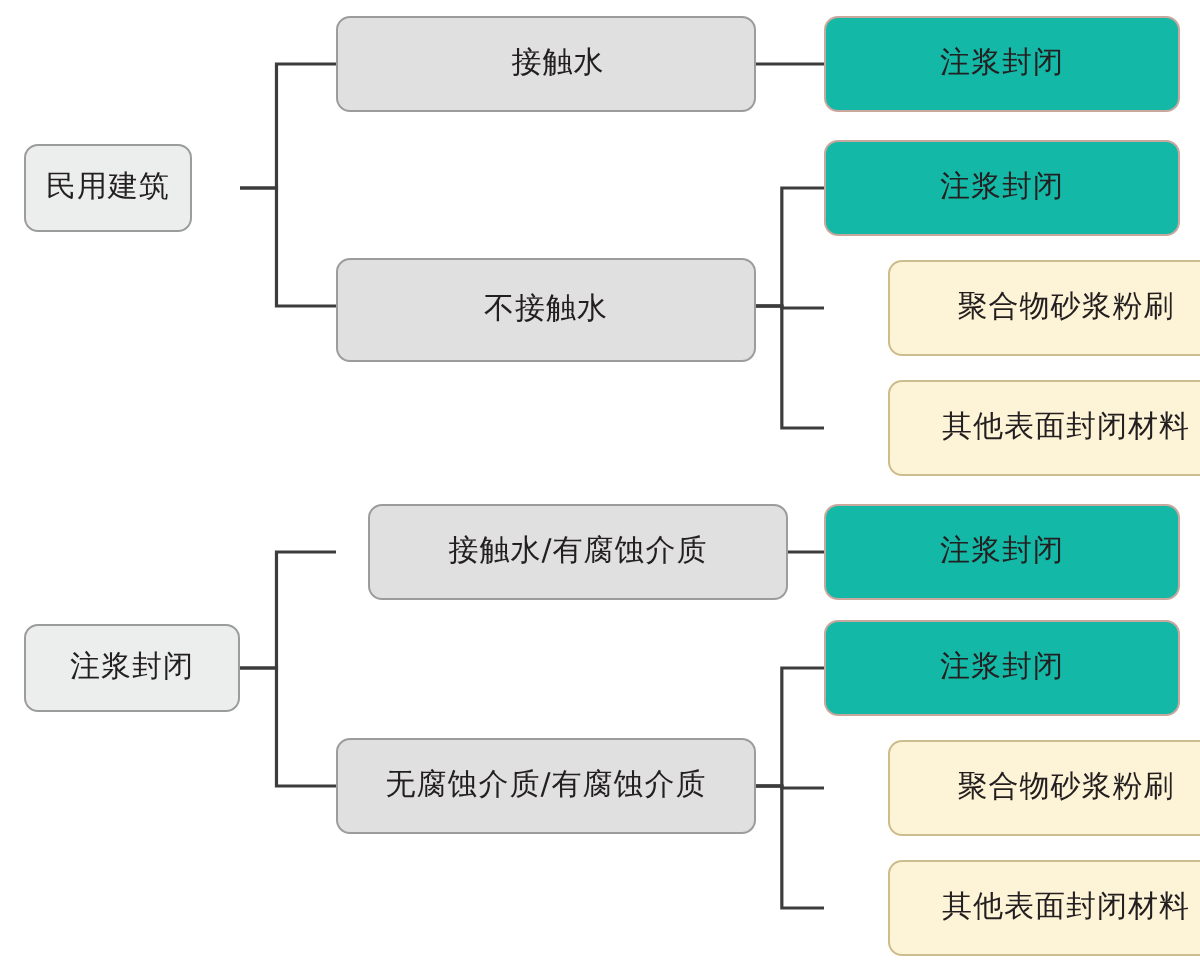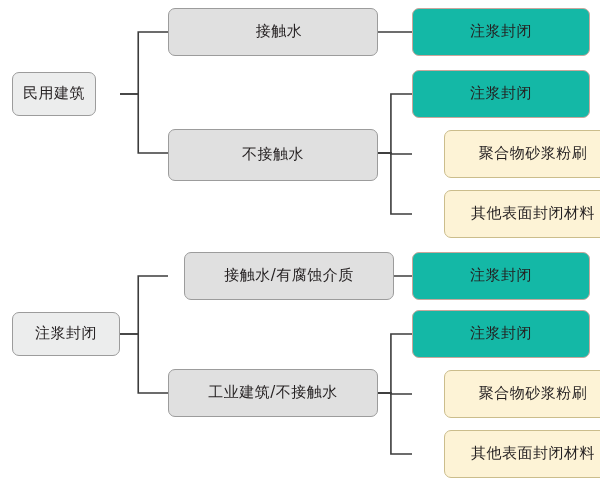--- a/index.html
+++ b/index.html
@@ -103,21 +103,21 @@
       <div class="node cream" style="left: 412px; top: 190px; width: 178px; height: 48px;">
         <span>其他表面封闭材料</span>
       </div>
       <div class="node level1" style="left: 12px; top: 312px; width: 108px; height: 44px;">
         <span>注浆封闭</span>
       </div>
       <div class="node level2" style="left: 184px; top: 252px; width: 210px; height: 48px;">
         <span>接触水/有腐蚀介质</span>
       </div>
       <div class="node level2" style="left: 168px; top: 369px; width: 210px; height: 48px;">
-        <span>工业建筑/不接触水</span>
+        <span>无腐蚀介质/有腐蚀介质</span>
       </div>
       <div class="node pink" style="left: 412px; top: 252px; width: 178px; height: 48px;">
         <span>注浆封闭</span>
       </div>
       <div class="node pink" style="left: 412px; top: 310px; width: 178px; height: 48px;">
         <span>注浆封闭</span>
       </div>
       <div class="node cream" style="left: 412px; top: 370px; width: 178px; height: 48px;">
         <span>聚合物砂浆粉刷</span>
       </div>

